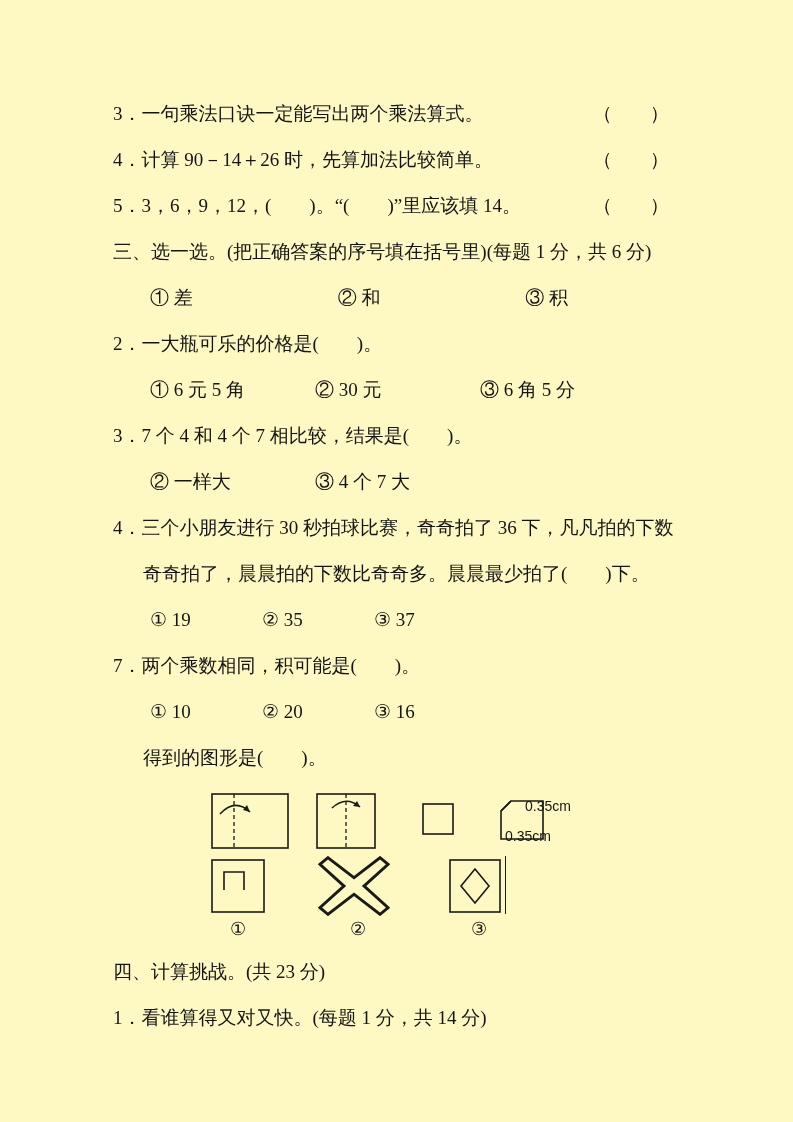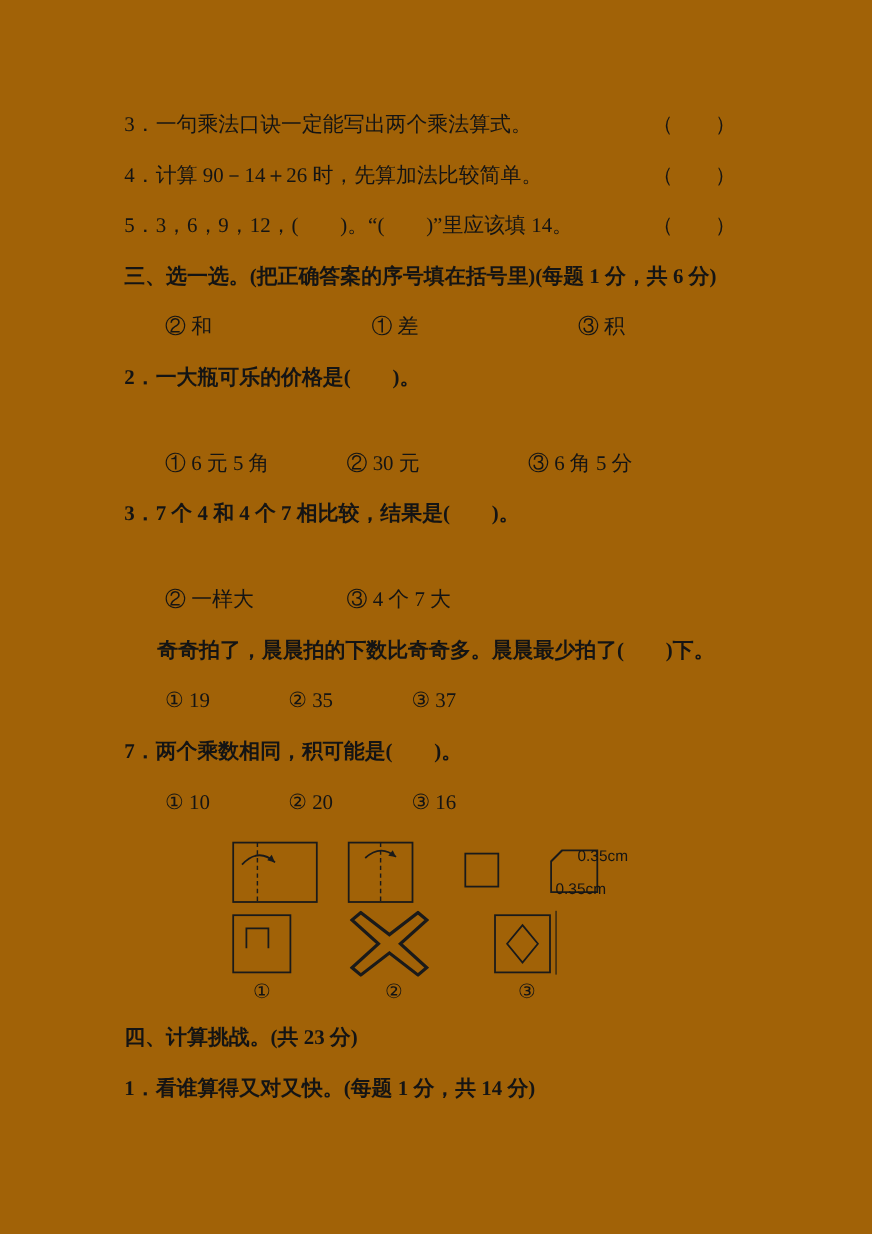--- a/index.html
+++ b/index.html
@@ -1,37 +1,37 @@
 <!DOCTYPE html>
 <html><head>
 <meta charset="utf-8">
 <style>
   * { margin:0; padding:0; box-sizing:border-box; }
   html,body { background:#ffffff; }
   .page {
     position:relative;
     width:793px; height:1122px;
-    background:#a16207;
+    background:#fef9c3;
     color:#141414;
     font-family:"Liberation Serif","DejaVu Serif",serif;
     font-size:19px;
     padding:102px 80px 0 113px;
     overflow:hidden;
   }
   .row {
     display:flex; justify-content:space-between;
     width:556px;
     line-height:24px; margin-bottom:22px;
     white-space:nowrap;
   }
-  .line { line-height:24px; margin-bottom:22px; white-space:nowrap;font-weight:bold; }
+  .line { line-height:24px; margin-bottom:22px; white-space:nowrap; }
   .indent { padding-left:30px; }
   .opts { display:flex; line-height:24px; margin-bottom:22px; padding-left:37px; white-space:nowrap; }
   .opts.w span { width:225px; }
-  .opts.m span { width:165px;margin-top:32px; }
+  .opts.m span { width:165px; }
   .opts.n span { width:112px; }
   .figure-area { position:relative; height:150px; margin-bottom:18px; }
   .figure-area svg { position:absolute; display:block; }
   .figure-area .dim {
     position:absolute;
     font-family:"Liberation Sans","DejaVu Sans",sans-serif;
     font-size:14px; line-height:16px; color:#141414;
   }
   .figure-area .shape-label { position:absolute; font-size:18px; line-height:20px; }
   .vline { position:absolute; width:0; border-left:1.5px solid #141414; }
@@ -53,52 +53,54 @@
     <span>（　　）</span>
   </div>
   <div class="row">
     <span>5．3，6，9，12，(　　)。“(　　)”里应该填 14。</span>
     <span>（　　）</span>
   </div>
 
   <div class="line">三、选一选。(把正确答案的序号填在括号里)(每题 1 分，共 6 分)</div>
 
   <div class="opts w">
+    <span>① 差</span>
     <span>② 和</span>
-    <span>① 差</span>
     <span>③ 积</span>
   </div>
 
   <div class="line">2．一大瓶可乐的价格是(　　)。</div>
   <div class="opts m">
     <span>① 6 元 5 角</span>
     <span>② 30 元</span>
     <span>③ 6 角 5 分</span>
   </div>
 
   <div class="line">3．7 个 4 和 4 个 7 相比较，结果是(　　)。</div>
   <div class="opts m">
     <span>② 一样大</span>
     <span>③ 4 个 7 大</span>
   </div>
 
+  <div class="line">4．三个小朋友进行 30 秒拍球比赛，奇奇拍了 36 下，凡凡拍的下数</div>
   <div class="line indent">奇奇拍了，晨晨拍的下数比奇奇多。晨晨最少拍了(　　)下。</div>
   <div class="opts n">
     <span>① 19</span>
     <span>② 35</span>
     <span>③ 37</span>
   </div>
 
   <div class="line">7．两个乘数相同，积可能是(　　)。</div>
   <div class="opts n">
     <span>① 10</span>
     <span>② 20</span>
     <span>③ 16</span>
   </div>
 
+  <div class="line indent">得到的图形是(　　)。</div>
 
   <div class="figure-area">
 
     <svg style="left:97px; top:0;" width="80" height="58" viewBox="0 0 80 58">
       <rect class="ink" x="2" y="2" width="76" height="54"></rect>
       <line class="ink-dash" x1="24" y1="2" x2="24" y2="56"></line>
       <path class="ink" d="M 10 22 Q 25 6 40 20"></path>
       <polygon class="ink-fill" points="40,20 33,18 37,13"></polygon>
     </svg>
 

